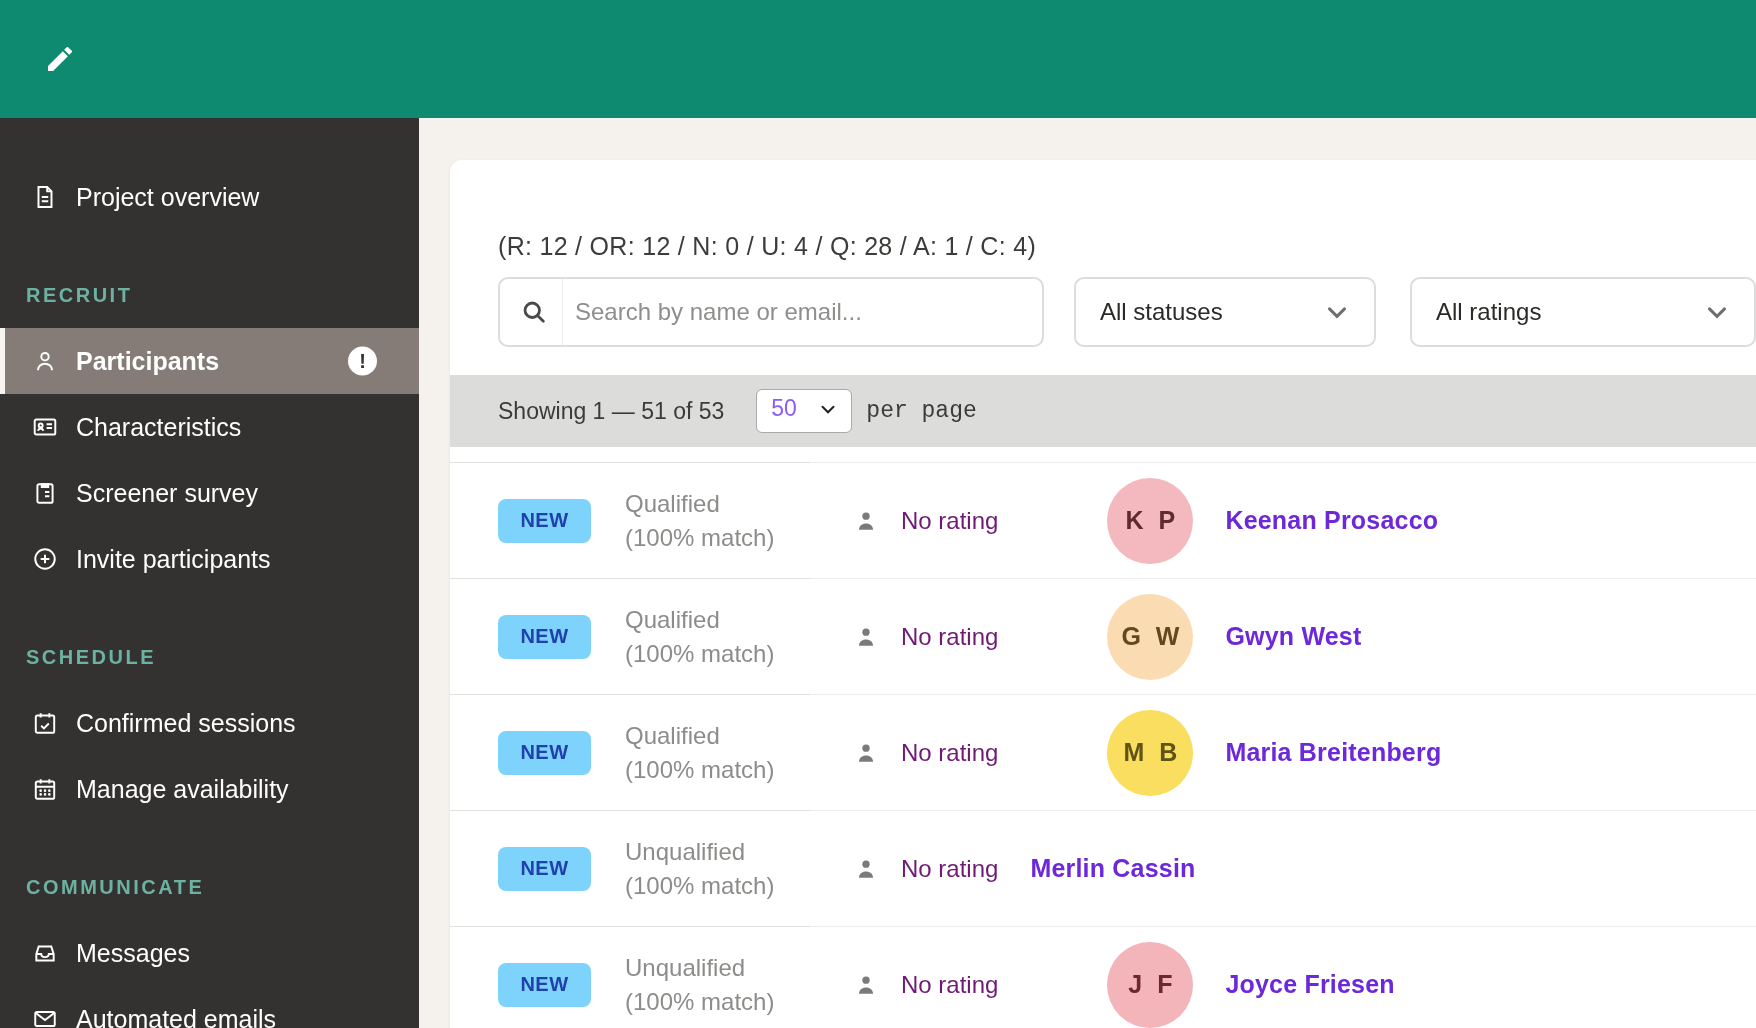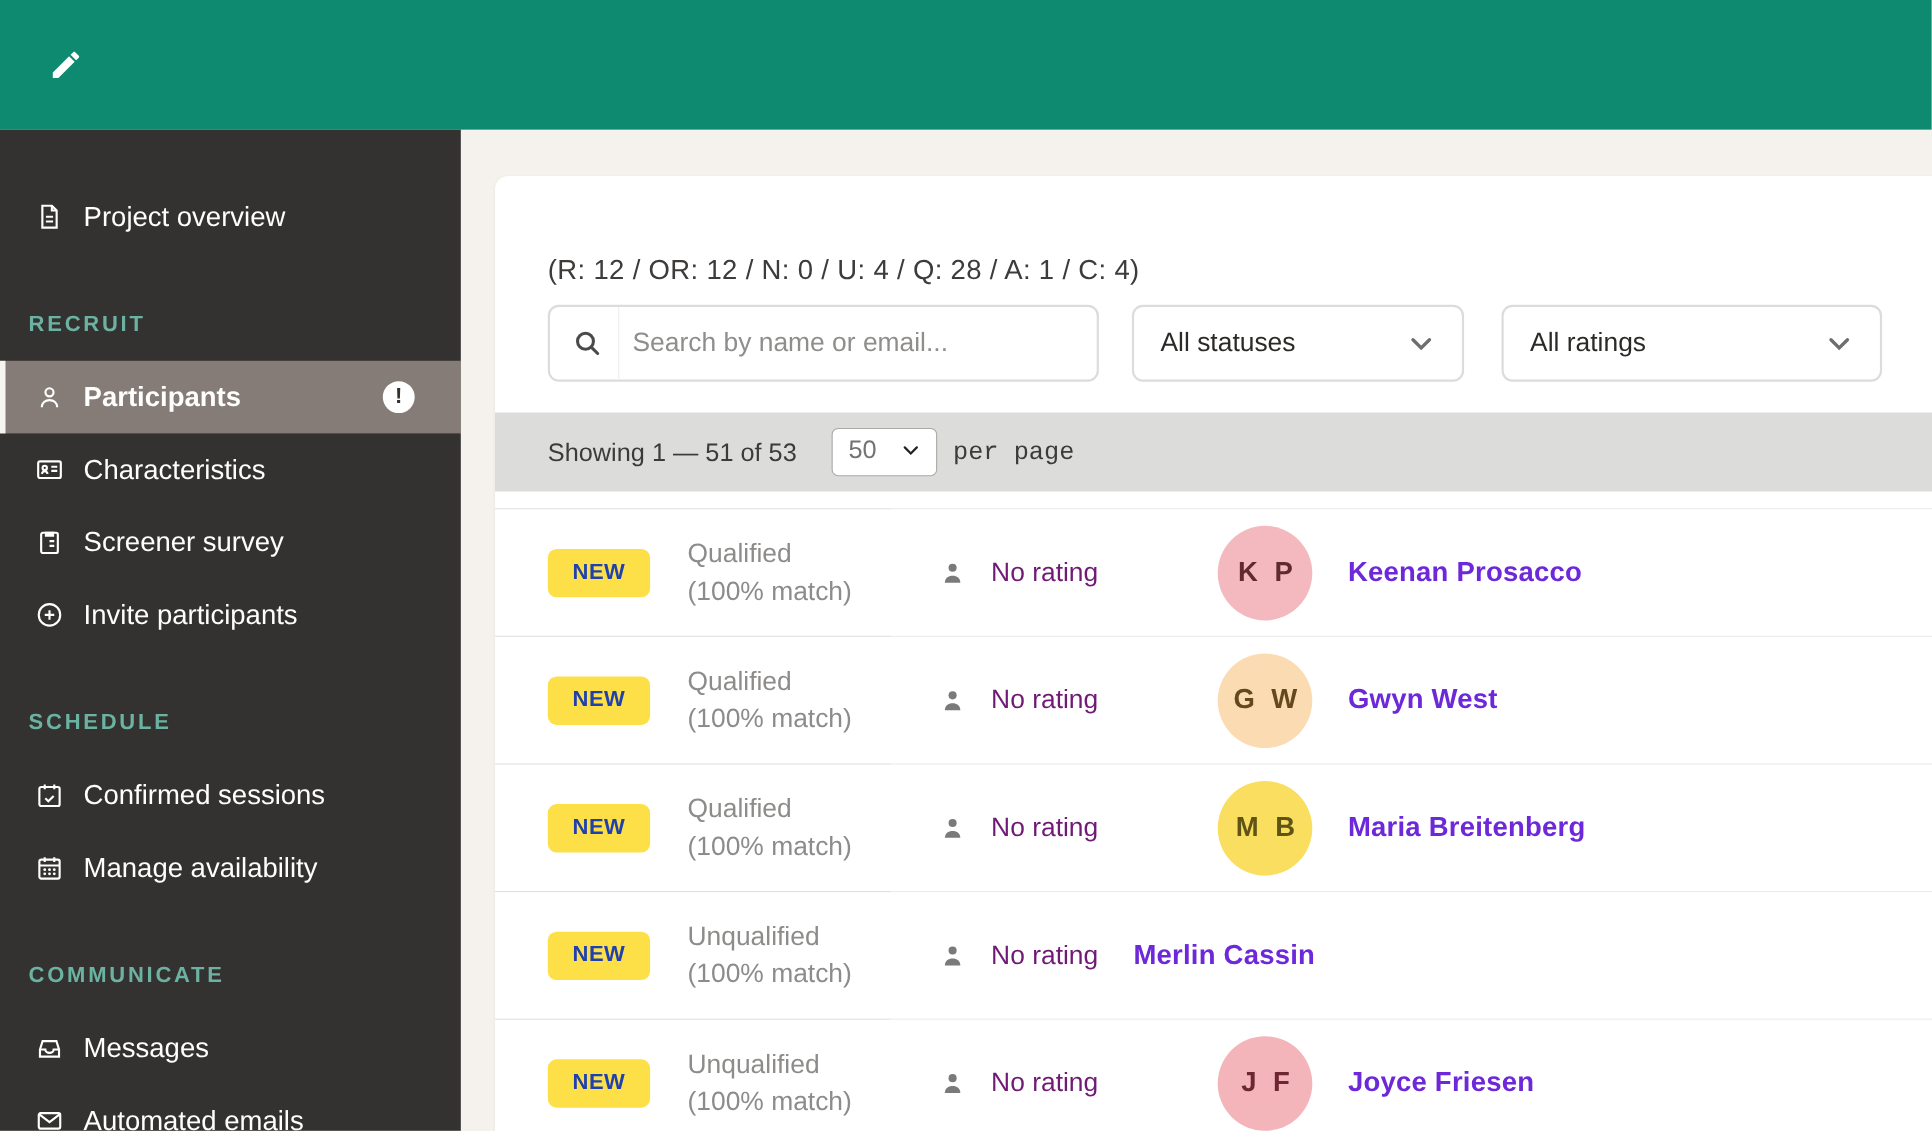--- a/index.html
+++ b/index.html
@@ -28,50 +28,50 @@
     font-size:20px; font-weight:bold; display:flex; align-items:center; justify-content:center; }
 
   
   .main { position:absolute; left:419px; top:118px; right:0; bottom:0; background:#f5f1ed; }
   .card { position:absolute; left:31px; top:42px; right:-12px; bottom:-12px;
     background:#ffffff; border-radius:12px 0 0 0; box-shadow:0 1px 4px rgba(0,0,0,.05); }
   .card-pad { padding:72px 0 0 48px; }
   .stats-line { font-size:25px; color:#3e3c3a; letter-spacing:.3px; margin-bottom:16px; }
 
   .filter-row { display:flex; align-items:center; gap:30px; }
-  .search-box { width:501px; height:70px; border:2px solid #dcdcda; border-radius:10px;
+  .search-box { width:546px; height:70px; border:2px solid #dcdcda; border-radius:10px;
     display:flex; align-items:center; background:#fff; }
   .search-box .mag { margin-left:20px; margin-right:14px; display:flex; }
   .search-box .sep { width:1px; height:66px; background:#eeedeb; }
   .search-box input { border:none; outline:none; flex:1; height:60px; font-size:24px;
     color:#3e3c3a; padding-left:12px; font-family:"Liberation Sans", sans-serif; background:transparent; }
   .search-box input::placeholder { color:#8f8e8c; }
   .dropdown { height:70px; border:2px solid #dcdcda; border-radius:10px; background:#fff;
     display:flex; align-items:center; justify-content:space-between; cursor:pointer; }
   .dd-statuses { width:302px;text-align:right; }
   .dd-ratings { width:346px; margin-left:4px; }
   .dropdown .dd-label { font-size:24px; color:#2b2a28; margin-left:24px; }
   .dropdown .chev { margin-right:22px; display:flex; }
 
   .pagination-bar { margin-top:28px; margin-left:-48px; height:72px; background:#dcdcdb;
     display:flex; align-items:center; padding-left:48px; }
   .showing-text { font-size:23px; color:#3b3b3b; }
   .per-page-select { margin-left:32px; width:96px; height:44px; background:#fff;
     border:1.5px solid #a9a9a9; border-radius:6px; display:flex; align-items:center;
-    justify-content:space-between; padding:0 12px 5px 14px; font-size:23px; color:#737373; cursor:pointer; }
+    justify-content:space-between; padding:0 12px 5px 14px; font-size:23px; color:#8b5cf6; cursor:pointer; }
   .per-page-suffix { margin-left:14px; font-size:23px; color:#3b3b3b;font-family:Liberation Mono, monospace; }
   .bar-spacer { height:15px; background:#fff; margin-left:-48px; }
 
   
   .rows { margin-left:-48px; }
   .prow { height:116px; display:flex; }
   .cell-status { width:360px; flex:0 0 auto; border-top:1px solid #e3e1de;
     display:flex; align-items:center; padding-left:48px; }
   .cell-rest { flex:1; border-top:1px solid #edecea; display:flex; align-items:center; }
-  .new-badge { width:93px; height:44px; background:#fde047; color:#2041ad; border-radius:8px;
+  .new-badge { width:93px; height:44px; background:#7dd3fc; color:#2041ad; border-radius:8px;
     font-size:20px; font-weight:bold; letter-spacing:.5px; display:flex; align-items:center; justify-content:center; }
   .status-lines { margin-left:34px; }
   .status-lines .l1, .status-lines .l2 { font-size:24px; color:#8d8c8a; line-height:34px; }
   .person-ic { margin-left:43px; display:flex; }
   .no-rating { margin-left:22px; font-size:24px; color:#701a75; }
   .avatar { margin-left:109px; width:86px; height:86px; border-radius:50%;
     display:flex; align-items:center; justify-content:center;
     font-size:25px; font-weight:bold; letter-spacing:4px; text-indent:4px; }
   .pname { margin-left:32px; font-size:25px; font-weight:bold; color:#6d28d9; letter-spacing:.2px; }
 </style>

